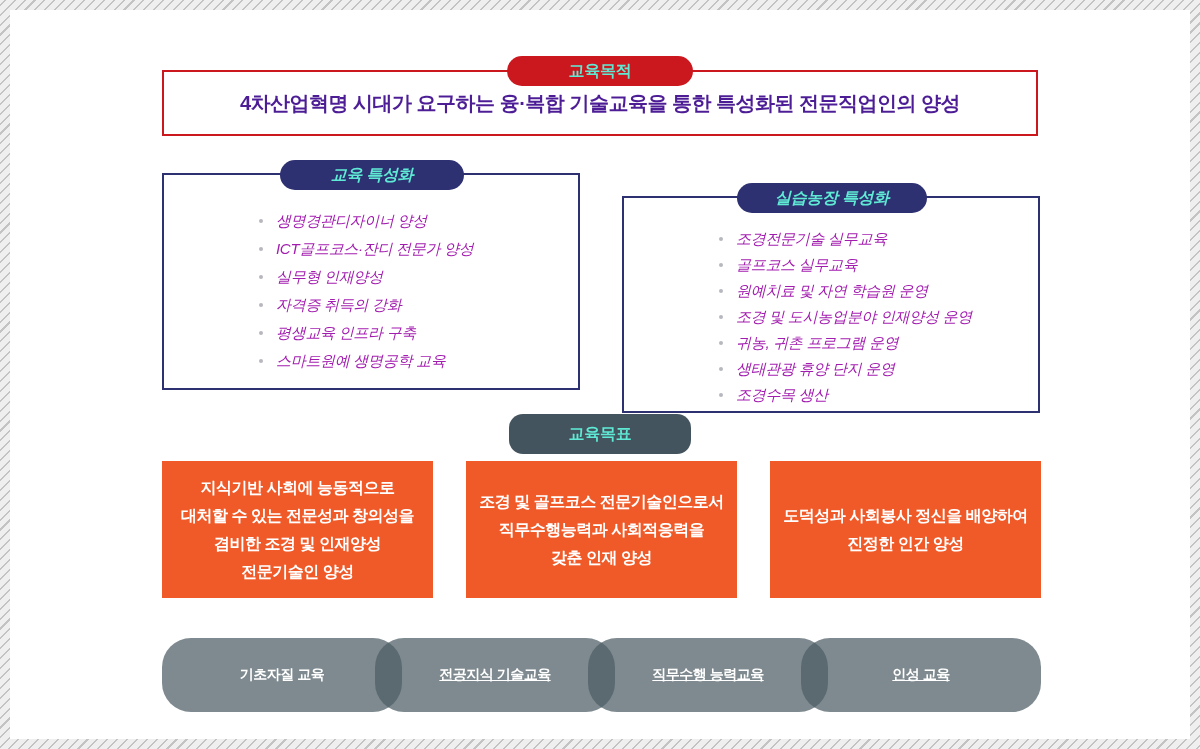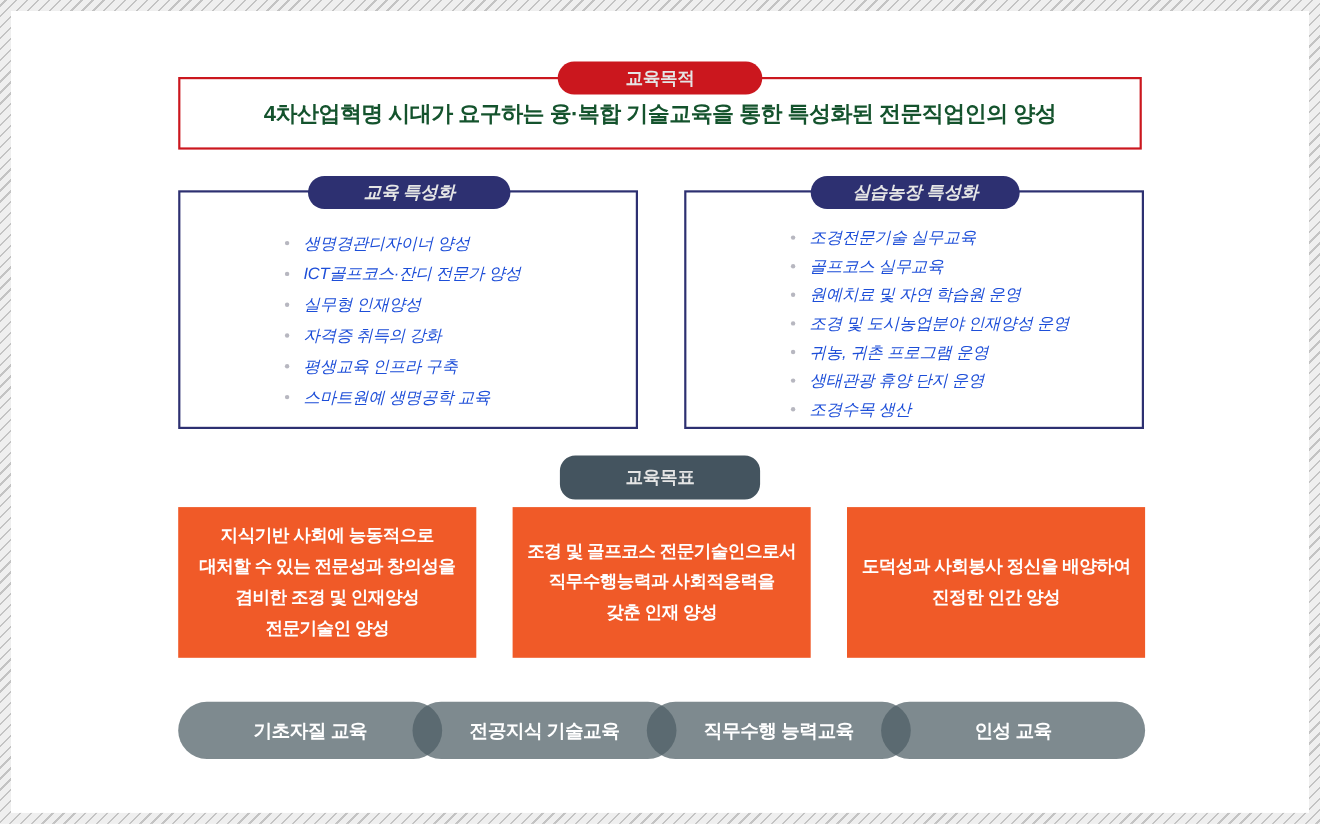--- a/index.html
+++ b/index.html
@@ -14,60 +14,60 @@
   .content-bg{
     position:absolute;left:10px;top:10px;right:10px;bottom:10px;
     background:#ffffff;
   }
 
   
   .pill{
     position:absolute;
     display:flex;align-items:center;justify-content:center;
     border-radius:16px;
-    color:#e5e5e5;font-size:16px;font-weight:700;letter-spacing:-0.3px;
+    color:#5eead4;font-size:16px;font-weight:700;letter-spacing:-0.3px;
     z-index:3;
   }
   .pill.red{background:#cb171e;}
   .pill.navy{background:#2d3071;}
   .pill.slate{background:#44545f;}
 
   
   .purpose-box{
     position:absolute;left:162px;top:70px;width:876px;height:66px;
     box-sizing:border-box;border:2px solid #cb171e;background:#fff;
     display:flex;align-items:center;justify-content:center;
     z-index:2;
   }
   .purpose-badge{left:50%;transform:translateX(-50%);top:-16px;width:186px;height:30px;}
   .purpose-text{
-    font-size:20px;font-weight:700;color:#14532d;letter-spacing:-0.5px;text-align:center;
+    font-size:20px;font-weight:700;color:#4c1d95;letter-spacing:-0.5px;text-align:center;
   }
 
   
   .spec-box{
     position:absolute;top:173px;width:418px;height:217px;
     box-sizing:border-box;border:2px solid #2d3071;background:#fff;
     z-index:2;
     font-style:italic;
   }
   .spec-box.left{left:162px;}
-  .spec-box.right{left:622px;}
+  .spec-box.right{left:622px;margin-top:23px;}
   .spec-box.left .spec-badge{left:116px;top:-15px;width:184px;height:30px;}
   .spec-box.right .spec-badge{left:113px;top:-15px;width:190px;height:30px;}
 
   .spec-list{
     position:absolute;left:95px;right:10px;
     list-style:none;margin:0;padding:0;
   }
   .spec-box.left  .spec-list{top:32px;}
   .spec-box.right .spec-list{top:28px;}
   .spec-list li{
     display:flex;align-items:center;
-    font-size:15px;color:#1d4ed8;letter-spacing:-0.3px;
+    font-size:15px;color:#a21caf;letter-spacing:-0.3px;
   }
   .spec-box.left  .spec-list li{height:28px;}
   .spec-box.right .spec-list li{height:26px;}
   .dot{
     width:4px;height:4px;border-radius:50%;
     background:#b7b7c0;margin-right:13px;flex:0 0 auto;
   }
 
   
   .goal-badge{left:509px;top:414px;width:182px;height:40px;border-radius:14px;}
@@ -83,27 +83,27 @@
     text-align:center;
   }
   .goal-card .line{line-height:28px;white-space:nowrap;}
 
   
   .track-pills{
     position:absolute;left:162px;top:638px;width:879px;height:58px;
     display:flex;z-index:2;
   }
   .track-pill{
-    width:240px;height:52px;border-radius:29px;
+    width:240px;height:74px;border-radius:29px;
     background:rgba(78,94,102,0.73);
     display:flex;align-items:center;justify-content:center;
-    color:#fff;font-size:17px;font-weight:700;letter-spacing:-0.5px;
+    color:#fff;font-size:14px;font-weight:700;letter-spacing:-0.5px;
     white-space:nowrap;
   }
-  .track-pill + .track-pill{margin-left:-27px;}
+  .track-pill + .track-pill{margin-left:-27px;text-decoration:underline;}
 </style>
 </head>
 <body>
 
 <div class="page">
   <div class="content-bg"></div>
 
   <div class="purpose-box">
     <div class="pill red purpose-badge">교육목적</div>
     <div class="purpose-text">4차산업혁명 시대가 요구하는 융·복합 기술교육을 통한 특성화된 전문직업인의 양성</div>

